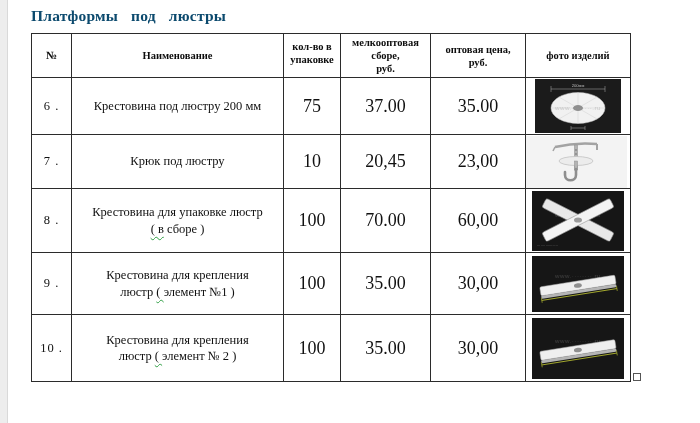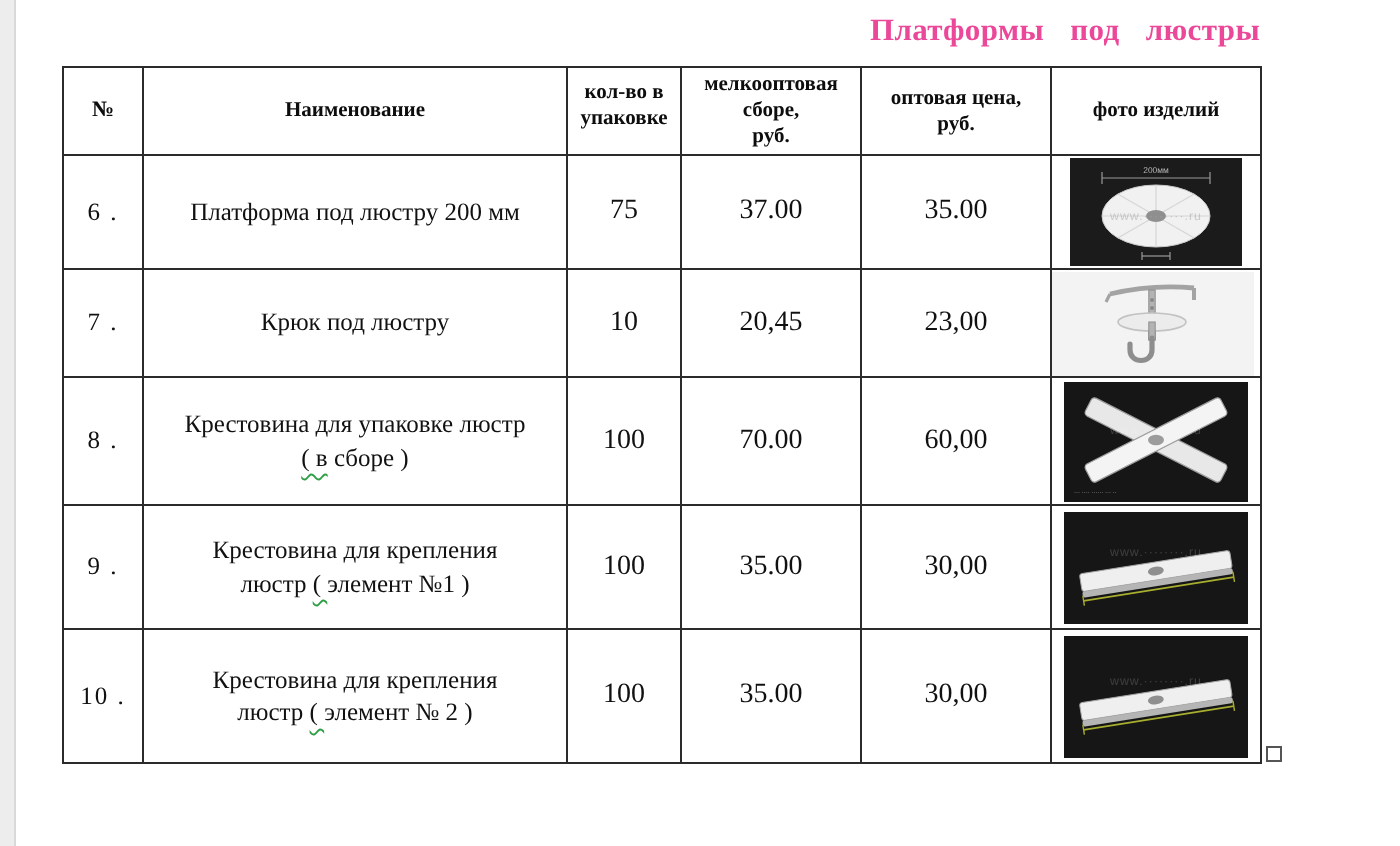--- a/index.html
+++ b/index.html
@@ -5,43 +5,43 @@
   html,body{margin:0;padding:0}
   body{
     width:700px;height:423px;position:relative;overflow:hidden;
     background:#ffffff;font-family:"Liberation Serif",serif;color:#111;
   }
   .left-strip{
     position:absolute;left:0;top:0;width:7px;height:423px;
     background:#ededed;border-right:1px solid #d9d9d9;
   }
   .title{
-    position:absolute;left:31px;top:7px;width:599px;text-align:right;
-    font-weight:bold;font-size:15.5px;word-spacing:9px;letter-spacing:.2px;color:#ec4899;
+    position:absolute;left:31px;top:7px;width:599px;text-align:left;
+    font-weight:bold;font-size:15.5px;word-spacing:9px;letter-spacing:.2px;color:#0c4a6e;
   }
   table.price{
     position:absolute;left:31px;top:33px;width:599px;
     border-collapse:collapse;table-layout:fixed;
   }
   table.price td,table.price th{
     border:1.6px solid #2b2b2b;text-align:center;vertical-align:middle;
     padding:0;overflow:hidden;
   }
   thead tr{height:38px}
   tbody tr:nth-child(1){height:57px}
   tbody tr:nth-child(2){height:54px}
   tbody tr:nth-child(3){height:64px}
   tbody tr:nth-child(4){height:62px}
   tbody tr:nth-child(5){height:67px}
   th{font-size:10.5px;font-weight:bold;line-height:1.25;color:#0d0d0d}
   .hdr-stack{height:32px;display:flex;flex-direction:column;justify-content:flex-start;padding:3px 0}
   .hdr-tight{display:flex;flex-direction:column;justify-content:center;padding:2px 0}
   .num-cell{font-size:12.5px;letter-spacing:1px}
   .name-cell{font-size:12.5px;line-height:1.35;padding:1px 5px}
-  .val-cell{font-size:14px}
+  .val-cell{font-size:18px}
   .photo-cell{padding:0;line-height:0}
   .mark-red{text-decoration-style:wavy;text-decoration-color:#e03a3a;text-decoration-thickness:1px;text-underline-offset:3px}
   .mark-green{text-decoration:underline;text-decoration-style:wavy;text-decoration-color:#2f9e44;text-decoration-thickness:1px;text-underline-offset:3px}
   .handle{
     position:absolute;left:633px;top:373px;width:6px;height:6px;
     background:#fff;border:1px solid #555;
   }
 </style>
 </head>
 <body>
@@ -86,21 +86,21 @@
       </th>
       <th>
         <span>фото изделий</span>
       </th>
     </tr>
   </thead>
   <tbody id="rows-body">
       <tr>
         <td class="num-cell">6 .</td>
         <td class="name-cell">
-          <div><span>Платформа под люстру  </span><span class="mark-red">200 мм</span></div>
+          <div><span>Крестовина под люстру  </span><span class="mark-red">200 мм</span></div>
         </td>
         <td class="val-cell">75</td>
         <td class="val-cell">37.00</td>
         <td class="val-cell">35.00</td>
         <td class="photo-cell">
           <svg width="86" height="54" viewBox="0 0 86 54" style="display:block;margin:0 auto">
     <rect width="86" height="54" fill="#1b1b1b"></rect>
     <line x1="16" y1="10" x2="70" y2="10" stroke="#9a9a9a" stroke-width="0.6"></line>
     <line x1="16" y1="7" x2="16" y2="13" stroke="#9a9a9a" stroke-width="0.6"></line>
     <line x1="70" y1="7" x2="70" y2="13" stroke="#9a9a9a" stroke-width="0.6"></line>

